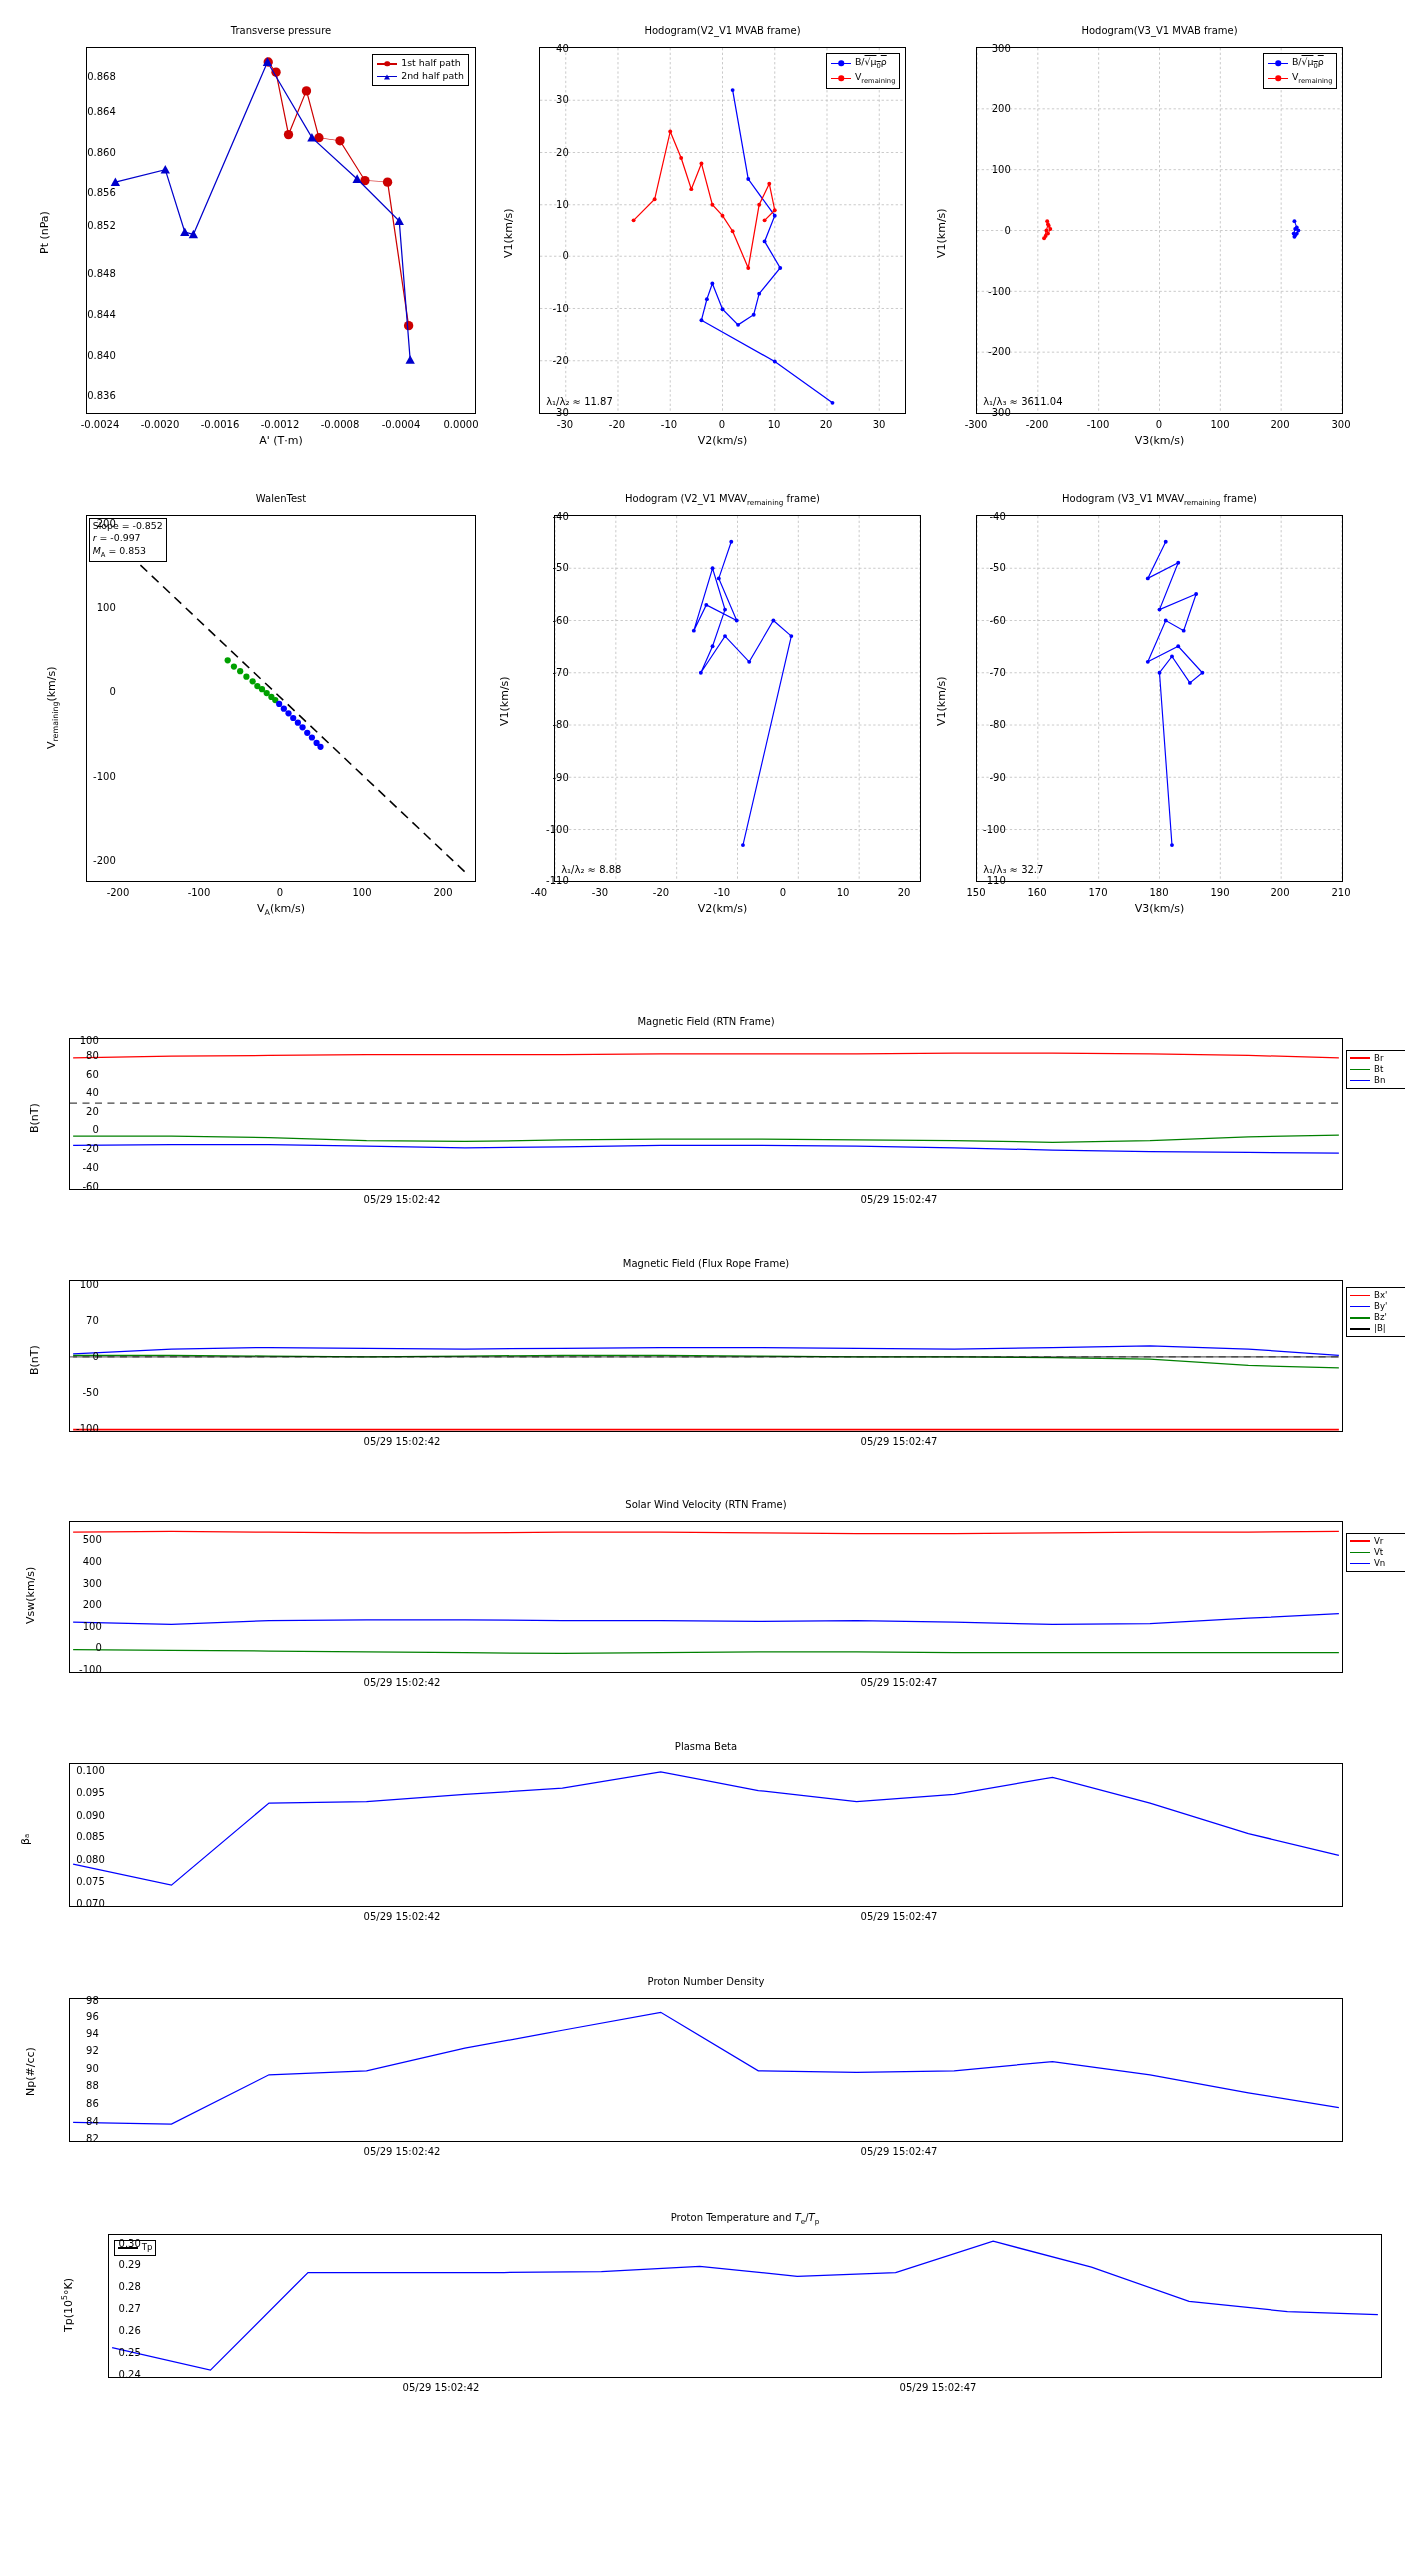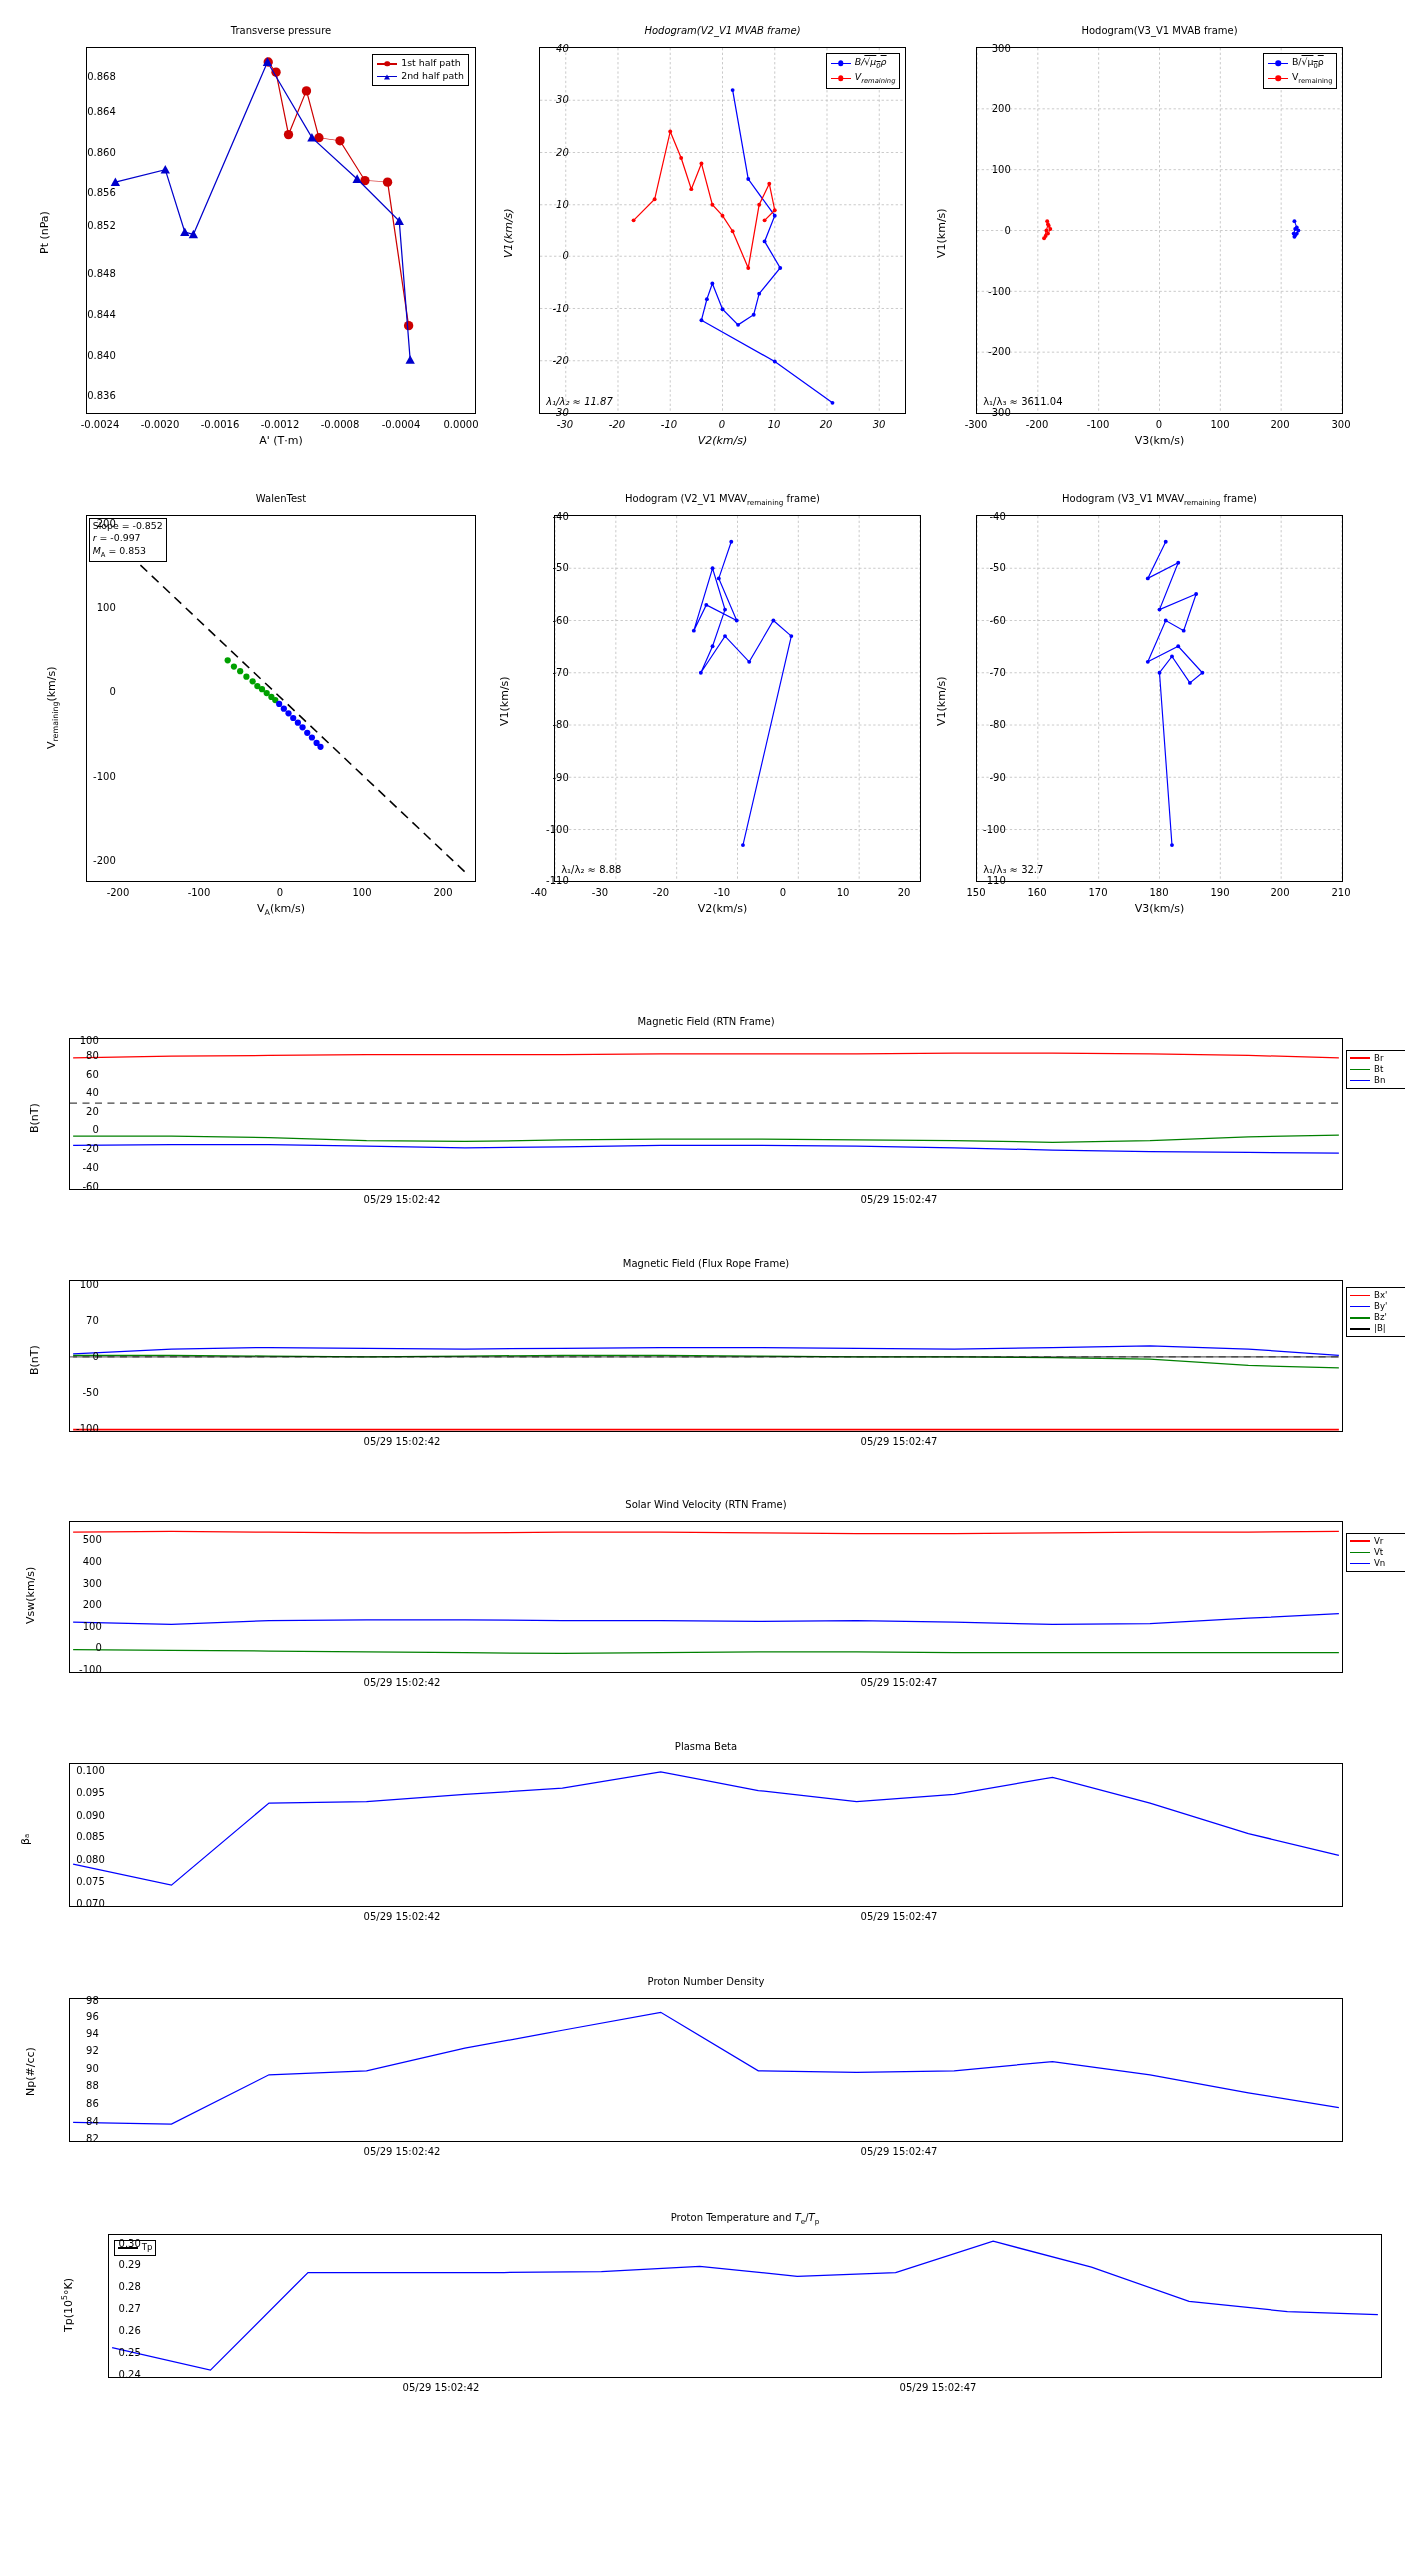--- a/index.html
+++ b/index.html
@@ -183,21 +183,21 @@
     <div class="tick-x" style="left:74px; top:372px;">-0.0020</div>
     <div class="tick-x" style="left:134px; top:372px;">-0.0016</div>
     <div class="tick-x" style="left:194px; top:372px;">-0.0012</div>
     <div class="tick-x" style="left:254px; top:372px;">-0.0008</div>
     <div class="tick-x" style="left:315px; top:372px;">-0.0004</div>
     <div class="tick-x" style="left:375px; top:372px;">0.0000</div>
     <div class="xlabel" style="top:387px;">A' (T·m)</div>
     <div class="ylabel" style="left:-48px; top:207px; transform:rotate(-90deg);">Pt (nPa)</div>
   </div>
 
-  <div class="panel" style="left:539px; top:47px; width:367px; height:326px;font-style:italic;">
+  <div class="panel" style="left:539px; top:47px; width:367px; height:326px;">
     <div class="plot-title">Hodogram(V2_V1 MVAB frame)</div>
     <div class="axes" style="left:0; top:0; width:367px; height:367px;">
       <svg width="365" height="365" viewBox="0 0 468 468">
         <g stroke="#bbbbbb" stroke-width="1" stroke-dasharray="3,3">
           <line x1="33" y1="0" x2="33" y2="468"></line>
           <line x1="100" y1="0" x2="100" y2="468"></line>
           <line x1="167" y1="0" x2="167" y2="468"></line>
           <line x1="234" y1="0" x2="234" y2="468"></line>
           <line x1="301" y1="0" x2="301" y2="468"></line>
           <line x1="368" y1="0" x2="368" y2="468"></line>

